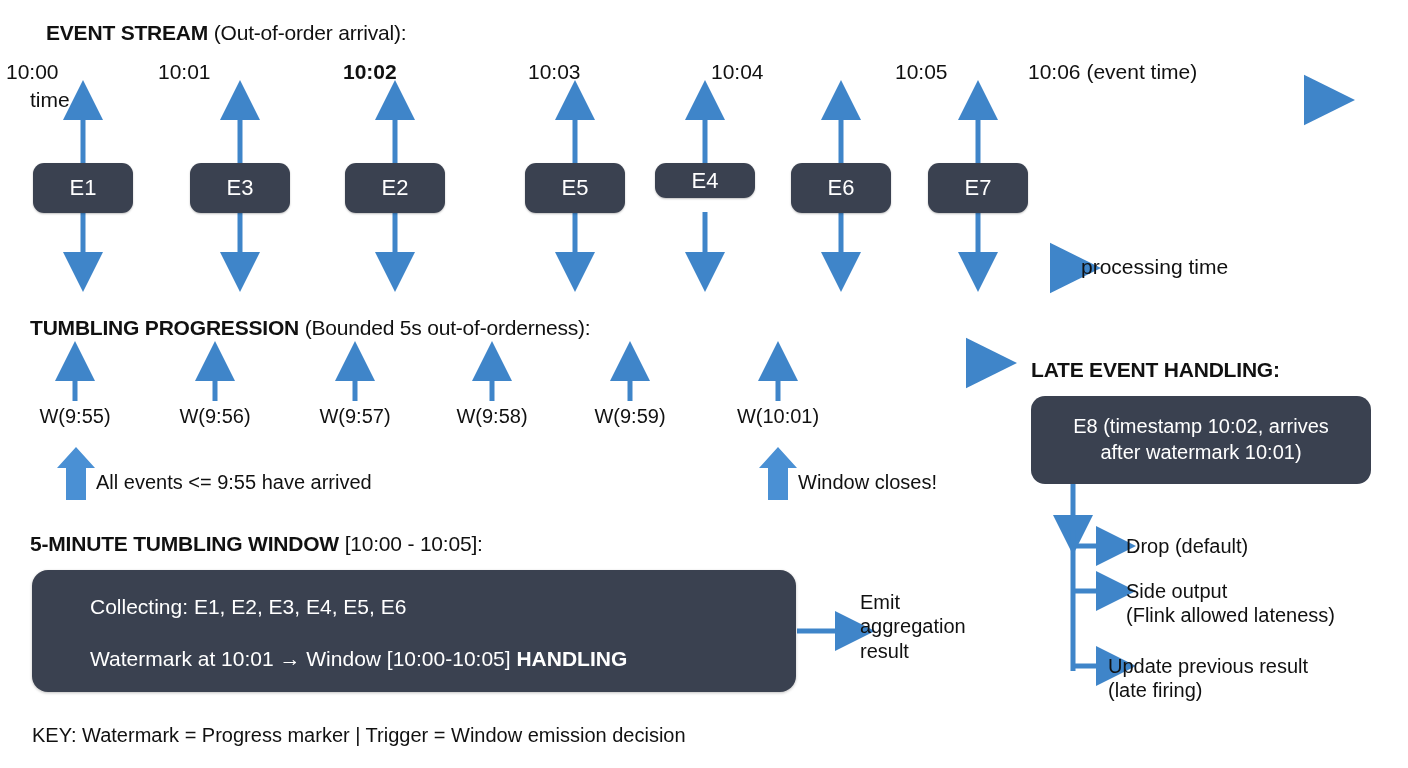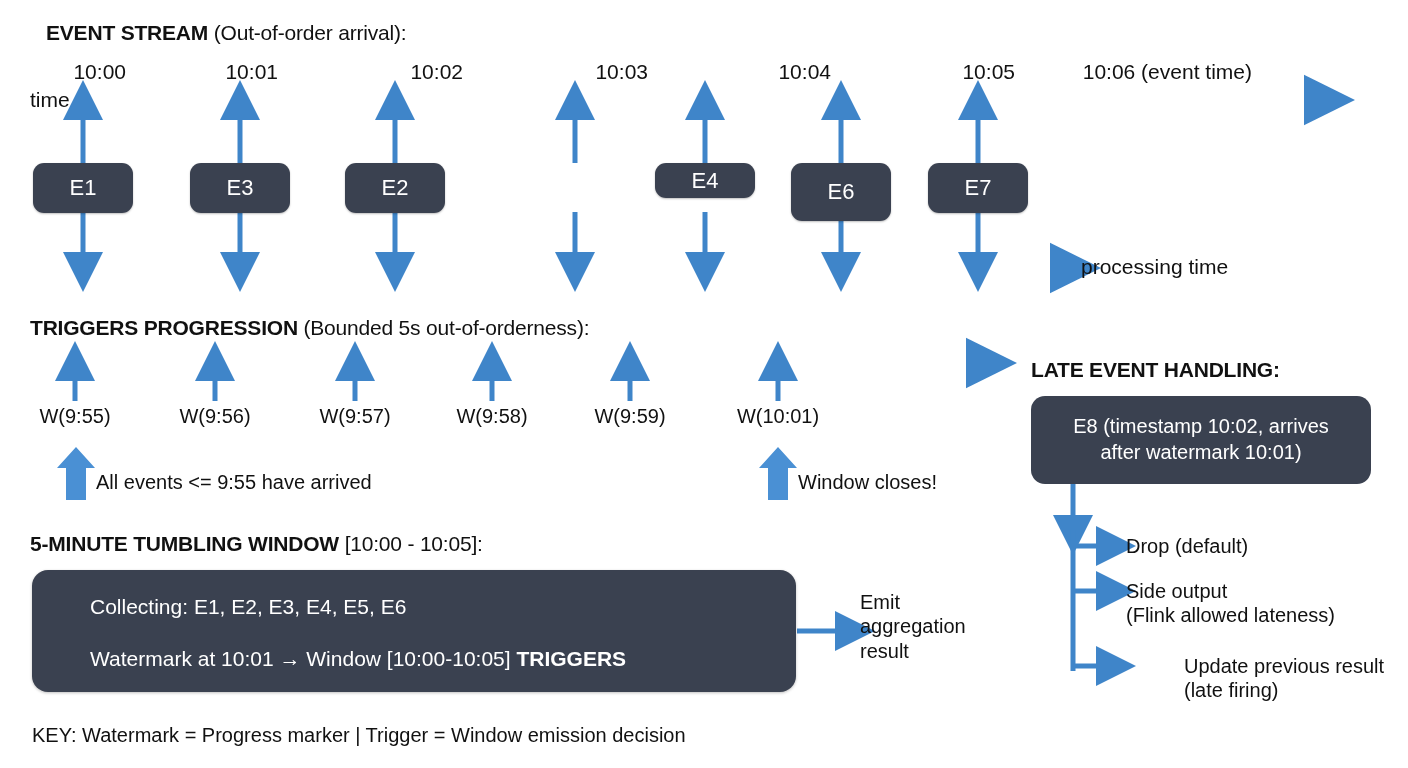--- a/index.html
+++ b/index.html
@@ -21,21 +21,21 @@
     font-size: 21px;
     font-weight: bold;
     white-space: nowrap;
     letter-spacing: -0.2px;
   }
   .section-title .norm { font-weight: normal; }
 
   .tick-label {
     font-size: 21px;
     white-space: nowrap;
-    text-align: right;
+    text-align: left;
   }
   .axis-name {
     font-size: 21px;
     white-space: nowrap;
   }
 
   
   .evt-box {
     background: #3a4150;
     border-radius: 11px;
@@ -191,71 +191,74 @@
       <line x1="1073" y1="666" x2="1106" y2="666" stroke="#3f85c9" stroke-width="5" marker-end="url(#arrowRsm)"></line>
     </g>
   </svg>
 
   <div class="abs section-title" style="left:46px; top:21px;">
     <span>EVENT STREAM</span><span class="norm"> (Out-of-order arrival):</span>
   </div>
 
   <div class="abs tick-label" style="left:6px;  top:60px; width:120px;">10:00</div>
   <div class="abs tick-label" style="left:158px; top:60px; width:120px;">10:01</div>
-  <div class="abs tick-label" style="left:343px; top:60px; width:120px;">10:02</div>
+  <div class="abs tick-label" style="left:343px; top:60px; width:120px;font-weight:bold;">10:02</div>
   <div class="abs tick-label" style="left:528px; top:60px; width:120px;">10:03</div>
   <div class="abs tick-label" style="left:711px; top:60px; width:120px;">10:04</div>
   <div class="abs tick-label" style="left:895px; top:60px; width:120px;">10:05</div>
   <div class="abs tick-label" style="left:1028px; top:60px; width:224px;">10:06 (event time)</div>
 
   <div class="abs axis-name" style="left:30px; top:88px;">time</div>
 
   <div class="abs evt-box" style="left:33px;  top:163px; width:100px; height:50px;">
     <span>E1</span>
   </div>
   <div class="abs evt-box" style="left:190px; top:163px; width:100px; height:50px;">
     <span>E3</span>
   </div>
   <div class="abs evt-box" style="left:345px; top:163px; width:100px; height:50px;">
     <span>E2</span>
   </div>
+  <div class="abs evt-box" style="left:525px; top:163px; width:100px; height:50px;">
+    <span>E5</span>
+  </div>
   <div class="abs evt-box" style="left:655px; top:163px; width:100px; height:35px;">
     <span>E4</span>
   </div>
-  <div class="abs evt-box" style="left:791px; top:163px; width:100px; height:58px;">
+  <div class="abs evt-box" style="left:791px; top:163px; width:100px; height:50px;">
     <span>E6</span>
   </div>
   <div class="abs evt-box" style="left:928px; top:163px; width:100px; height:50px;">
     <span>E7</span>
   </div>
 
   <div class="abs axis-name" style="left:1081px; top:255px;">processing time</div>
 
   <div class="abs section-title" style="left:30px; top:316px;">
-    <span>TRIGGERS PROGRESSION</span><span class="norm"> (Bounded 5s out-of-orderness):</span>
+    <span>TUMBLING PROGRESSION</span><span class="norm"> (Bounded 5s out-of-orderness):</span>
   </div>
 
   <div class="abs wm-label" style="left:15px;  top:405px; width:120px;">W(9:55)</div>
   <div class="abs wm-label" style="left:155px; top:405px; width:120px;">W(9:56)</div>
   <div class="abs wm-label" style="left:295px; top:405px; width:120px;">W(9:57)</div>
   <div class="abs wm-label" style="left:432px; top:405px; width:120px;">W(9:58)</div>
   <div class="abs wm-label" style="left:570px; top:405px; width:120px;">W(9:59)</div>
   <div class="abs wm-label" style="left:711px; top:405px; width:134px;text-align:center;">W(10:01)</div>
 
   <div class="abs callout-text" style="left:96px; top:471px;">All events &lt;= 9:55 have arrived</div>
   <div class="abs callout-text" style="left:798px; top:471px;">Window closes!</div>
 
   <div class="abs section-title" style="left:30px; top:532px;">
     <span>5-MINUTE TUMBLING WINDOW</span><span class="norm"> [10:00 - 10:05]:</span>
   </div>
 
   <div class="abs big-box" style="left:32px; top:570px; width:764px; height:122px;">
     <div class="line abs" style="left:58px; top:25px;">Collecting: E1, E2, E3, E4, E5, E6</div>
     <div class="line abs" style="left:58px; top:77px;">
-      <span>Watermark at 10:01 → Window [10:00-10:05] </span><b>TRIGGERS</b>
+      <span>Watermark at 10:01 → Window [10:00-10:05] </span><b>HANDLING</b>
     </div>
   </div>
 
   <div class="abs emit-text" style="left:860px; top:590px;">
     <div>Emit</div>
     <div>aggregation</div>
     <div>result</div>
   </div>
 
   <div class="abs section-title" style="left:1031px; top:358px;">LATE EVENT HANDLING:</div>
@@ -269,20 +272,20 @@
 
   <div class="abs branch-text" style="left:1126px; top:534px;">
     <div>Drop (default)</div>
   </div>
 
   <div class="abs branch-text" style="left:1126px; top:579px;">
     <div>Side output</div>
     <div>(Flink allowed lateness)</div>
   </div>
 
-  <div class="abs branch-text" style="left:1184px; top:654px;">
+  <div class="abs branch-text" style="left:1108px; top:654px;">
     <div>Update previous result</div>
     <div>(late firing)</div>
   </div>
 
   <div class="abs key-line" style="left:32px; top:724px;">KEY: Watermark = Progress marker  | Trigger = Window emission decision</div>
 
 </div>
 
 </body></html>

